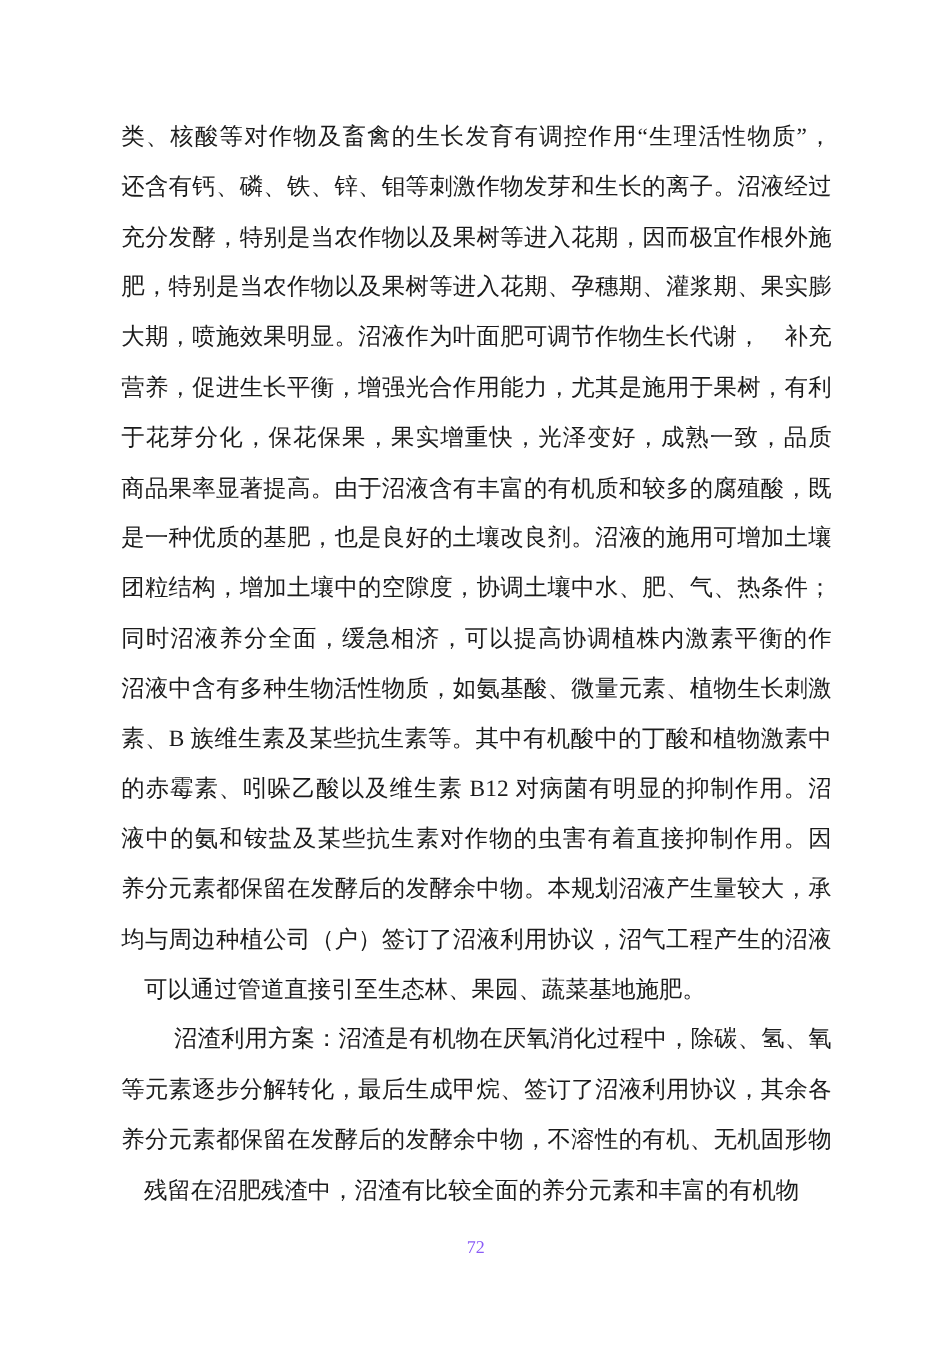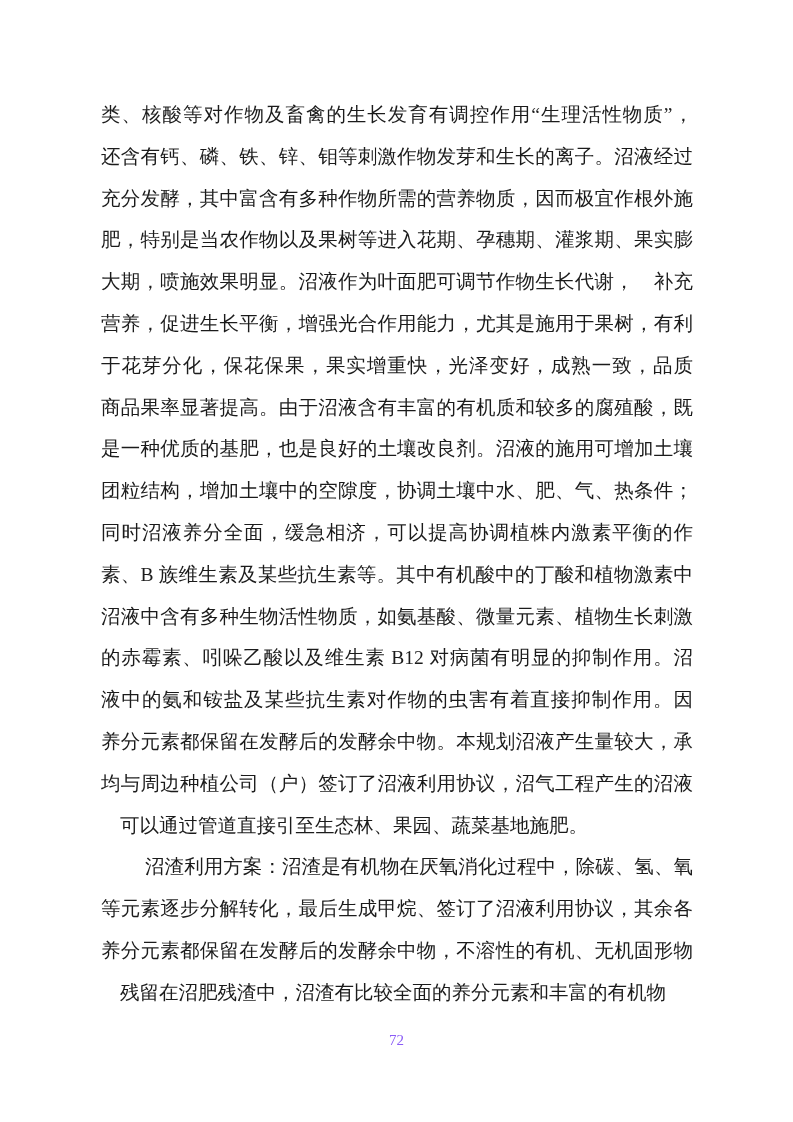--- a/index.html
+++ b/index.html
@@ -52,31 +52,31 @@
 </style>
 </head>
 <body>
 
 <div class="page">
   <div class="text-block">
 
     <div class="para">
       <div class="line">类、核酸等对作物及畜禽的生长发育有调控作用“生理活性物质”，</div>
       <div class="line">还含有钙、磷、铁、锌、钼等刺激作物发芽和生长的离子。沼液经过</div>
-      <div class="line">充分发酵，其中富含有多种作物所需的营养物质，因而极宜作根外施</div>
+      <div class="line">充分发酵，特别是当农作物以及果树等进入花期，因而极宜作根外施</div>
       <div class="line">肥，特别是当农作物以及果树等进入花期、孕穗期、灌浆期、果实膨</div>
       <div class="line">大期，喷施效果明显。沼液作为叶面肥可调节作物生长代谢，　补充</div>
       <div class="line">营养，促进生长平衡，增强光合作用能力，尤其是施用于果树，有利</div>
       <div class="line">于花芽分化，保花保果，果实增重快，光泽变好，成熟一致，品质好，</div>
       <div class="line">商品果率显著提高。由于沼液含有丰富的有机质和较多的腐殖酸，既</div>
       <div class="line">是一种优质的基肥，也是良好的土壤改良剂。沼液的施用可增加土壤</div>
       <div class="line">团粒结构，增加土壤中的空隙度，协调土壤中水、肥、气、热条件；</div>
       <div class="line">同时沼液养分全面，缓急相济，可以提高协调植株内激素平衡的作用。</div>
+      <div class="line">沼液中含有多种生物活性物质，如氨基酸、微量元素、植物生长刺激</div>
       <div class="line">素、B 族维生素及某些抗生素等。其中有机酸中的丁酸和植物激素中</div>
-      <div class="line">沼液中含有多种生物活性物质，如氨基酸、微量元素、植物生长刺激</div>
       <div class="line">的赤霉素、吲哚乙酸以及维生素 B12 对病菌有明显的抑制作用。沼</div>
       <div class="line">液中的氨和铵盐及某些抗生素对作物的虫害有着直接抑制作用。因此，</div>
       <div class="line">养分元素都保留在发酵后的发酵余中物。本规划沼液产生量较大，承担</div>
       <div class="line">均与周边种植公司（户）签订了沼液利用协议，沼气工程产生的沼液</div>
       <div class="line para-last">可以通过管道直接引至生态林、果园、蔬菜基地施肥。</div>
     </div>
 
     <div class="para">
       <div class="line indent">沼渣利用方案：沼渣是有机物在厌氧消化过程中，除碳、氢、氧</div>
       <div class="line">等元素逐步分解转化，最后生成甲烷、签订了沼液利用协议，其余各种</div>

